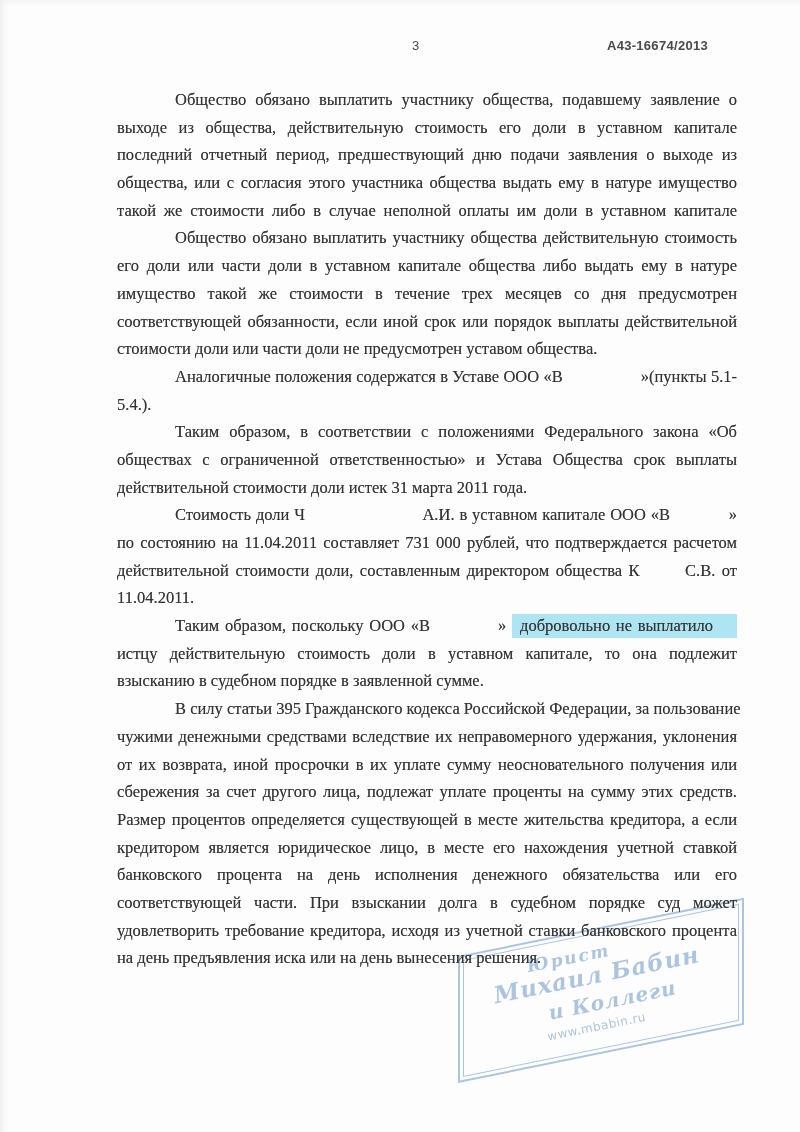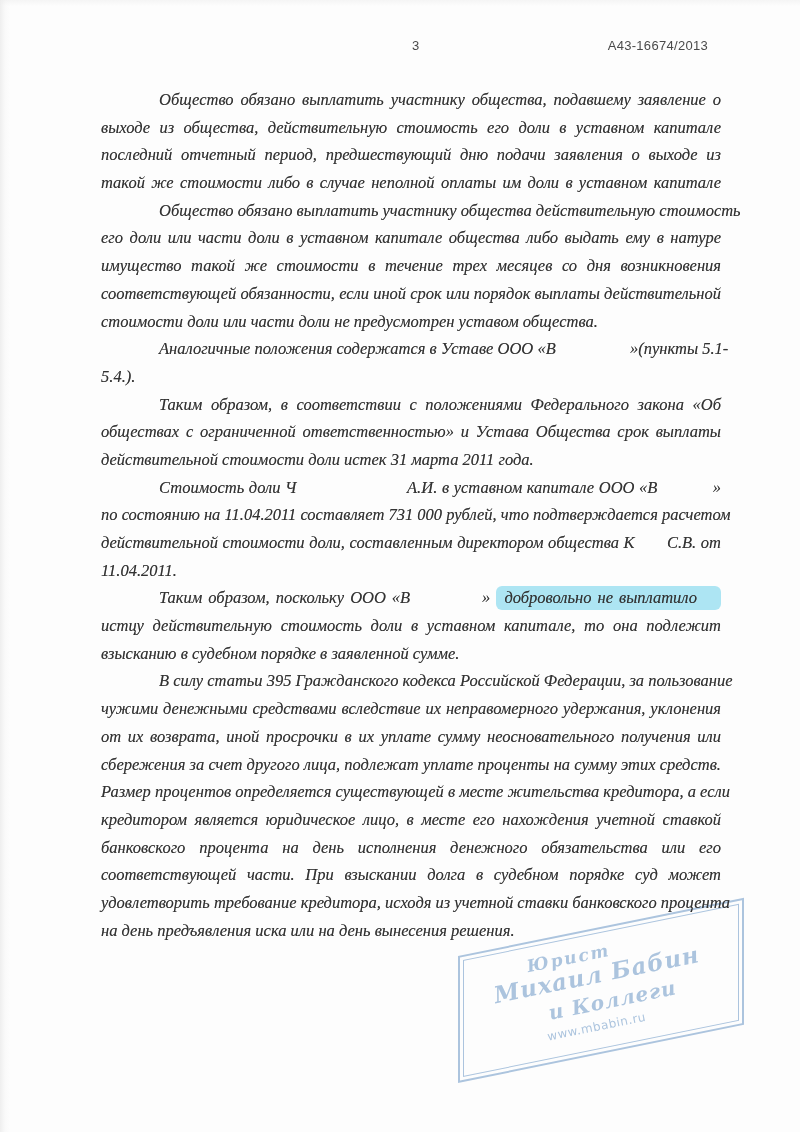--- a/index.html
+++ b/index.html
@@ -27,37 +27,37 @@
     position:absolute;left:0;top:0;width:800px;height:6px;
     background:linear-gradient(180deg,#ececec,rgba(253,253,253,0));
     opacity:.5;
   }
   .page-header{
     position:absolute;top:38px;left:0;width:800px;height:20px;
     font-family:"Liberation Sans", sans-serif;
     font-size:13px;color:var(--hdr);
   }
   .page-num{position:absolute;left:412px;top:0;}
-  .case-num{position:absolute;right:92px;top:0;letter-spacing:.3px;}
+  .case-num{position:absolute;right:92px;top:0;letter-spacing:.3px;font-weight:bold;}
   .textblock{
-    position:absolute;left:101px;top:86px;width:620px;z-index:2;font-style:italic;
+    position:absolute;left:117px;top:86px;width:620px;z-index:2;
   }
   .line{
     height:27.7px;line-height:27.7px;
     font-size:16.5px;
     white-space:nowrap;
     text-align:justify;
     text-align-last:justify;
     text-shadow:0 0 .35px rgba(45,45,45,.55);
   }
   .line.first{text-indent:58px;}
   .line.last{text-align-last:left;}
   .hl{
     background:var(--highlight);
-    border-radius:6px;
+    border-radius:0;
     padding:2px 24px 3px 8px;
   }
   
   .stamp{
     position:absolute;left:458px;top:956px;width:286px;height:127px;
     transform:skewY(-11.5deg);transform-origin:0 0;
     border:2px solid var(--stampblue);
     z-index:1;opacity:.92;
   }
   .stamp-inner{
@@ -96,27 +96,28 @@
     <div class="stamp-url">www.mbabin.ru</div>
   </div>
 </div>
 
 <div class="textblock">
 
   <div>
     <div class="line first">Общество обязано выплатить участнику общества, подавшему заявление о</div>
     <div class="line">выходе из общества, действительную стоимость его доли в уставном капитале</div>
     <div class="line">последний отчетный период, предшествующий дню подачи заявления о выходе из</div>
+    <div class="line">общества, или с согласия этого участника общества выдать ему в натуре имущество</div>
     <div class="line">такой же стоимости либо в случае неполной оплаты им доли в уставном капитале</div>
   </div>
 
   <div>
     <div class="line first">Общество обязано выплатить участнику общества действительную стоимость</div>
     <div class="line">его доли или части доли в уставном капитале общества либо выдать ему в натуре</div>
-    <div class="line">имущество такой же стоимости в течение трех месяцев со дня возникновения</div>
+    <div class="line">имущество такой же стоимости в течение трех месяцев со дня предусмотрен</div>
     <div class="line">соответствующей обязанности, если иной срок или порядок выплаты действительной</div>
     <div class="line last">стоимости доли или части доли не предусмотрен уставом общества.</div>
   </div>
 
   <div>
     <div class="line first">Аналогичные положения содержатся в Уставе ООО «В&nbsp;&nbsp;&nbsp;&nbsp;&nbsp;&nbsp;&nbsp;&nbsp;&nbsp;&nbsp;&nbsp;&nbsp;&nbsp;&nbsp;&nbsp;&nbsp;&nbsp;&nbsp;»(пункты 5.1-</div>
     <div class="line last">5.4.).</div>
   </div>
 
   <div>

